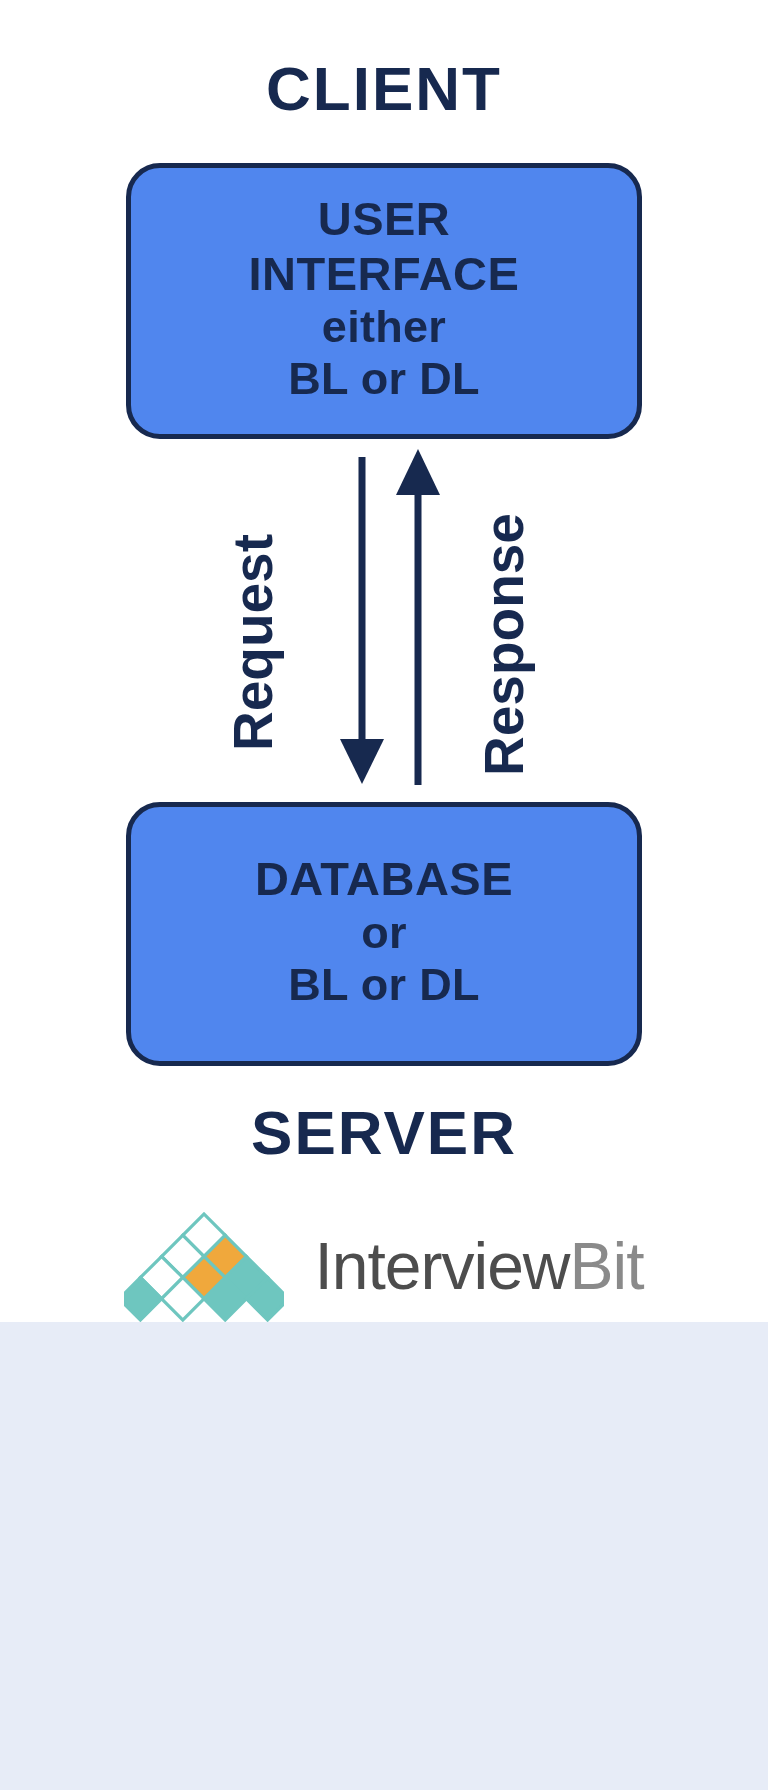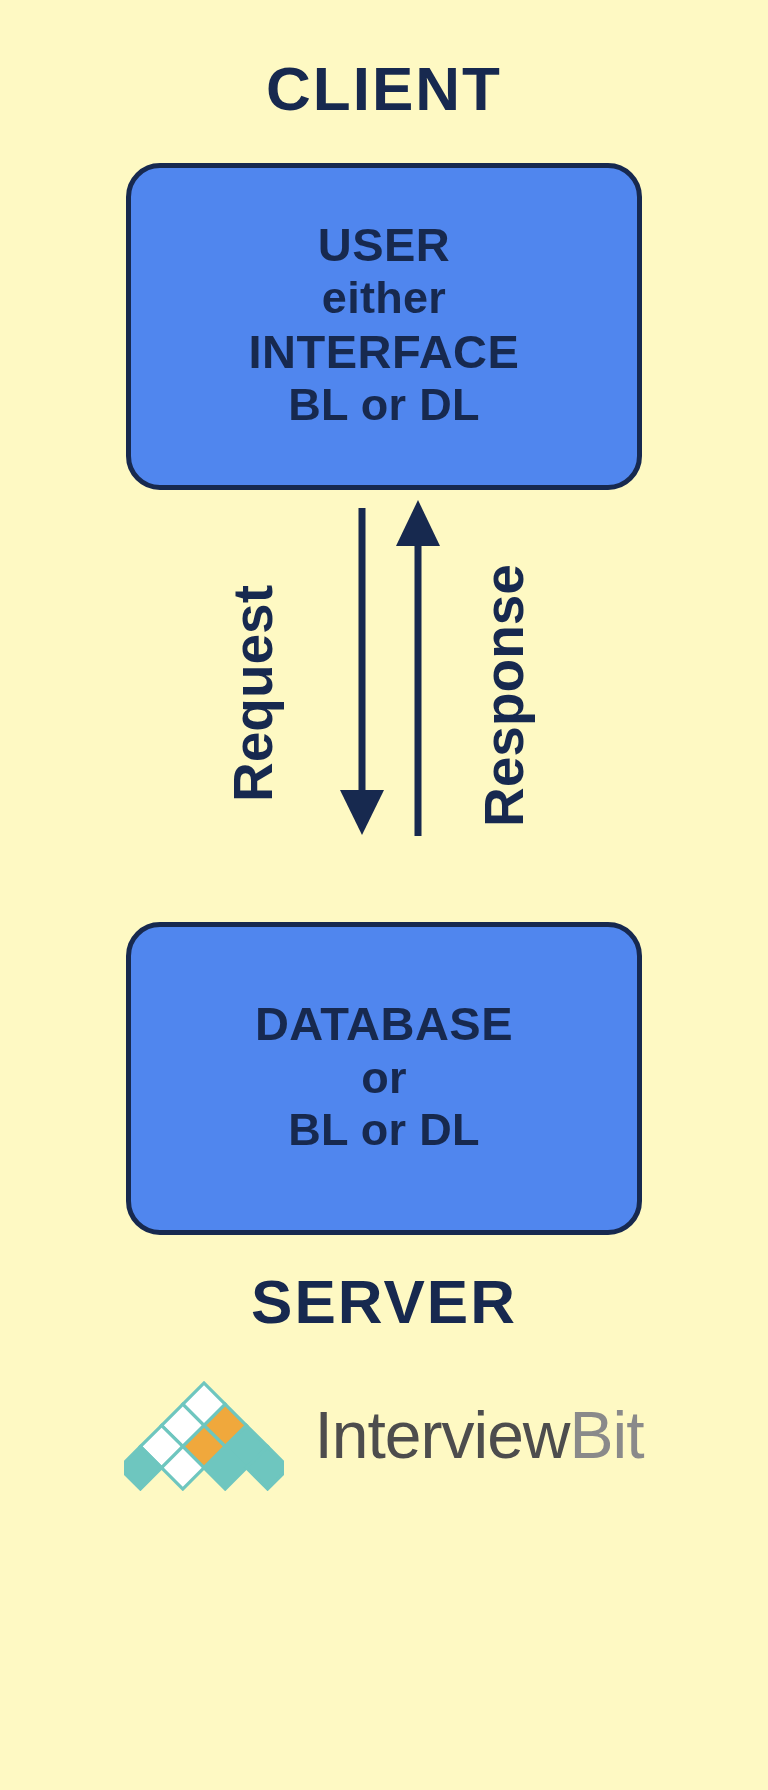--- a/index.html
+++ b/index.html
@@ -13,22 +13,22 @@
 
   body {
     font-family: "Liberation Sans", "DejaVu Sans", sans-serif;
     position: relative;
     overflow: hidden;
   }
 
   .diagram {
     position: relative;
     width: 768px;
-    height: 1790px;
-    background: #fef9c3;
+    height: 1322px;
+    background: #ffffff;
     display: flex;
     flex-direction: column;
     align-items: center;
   }
 
   
   .tier-title {
     font-size: 62px;
     font-weight: 800;
     letter-spacing: 2px;
@@ -146,22 +146,22 @@
 </style>
 </head>
 <body>
 
 <div class="diagram">
 
   <div class="tier-title" id="client-title">CLIENT</div>
 
   <div class="node-box" id="client-box">
     <div class="node-line strong">USER</div>
+    <div class="node-line strong">INTERFACE</div>
     <div class="node-line normal">either</div>
-    <div class="node-line strong">INTERFACE</div>
     <div class="node-line normal">BL or DL</div>
   </div>
 
   <div class="flow">
     <svg class="arrow-svg" viewBox="0 0 516 395" xmlns="http://www.w3.org/2000/svg">
 
       <g>
         <line x1="236" y1="18" x2="236" y2="312" stroke="#17294f" stroke-width="7"></line>
         <polygon points="236,345 214,300 258,300" fill="#17294f"></polygon>
       </g>

